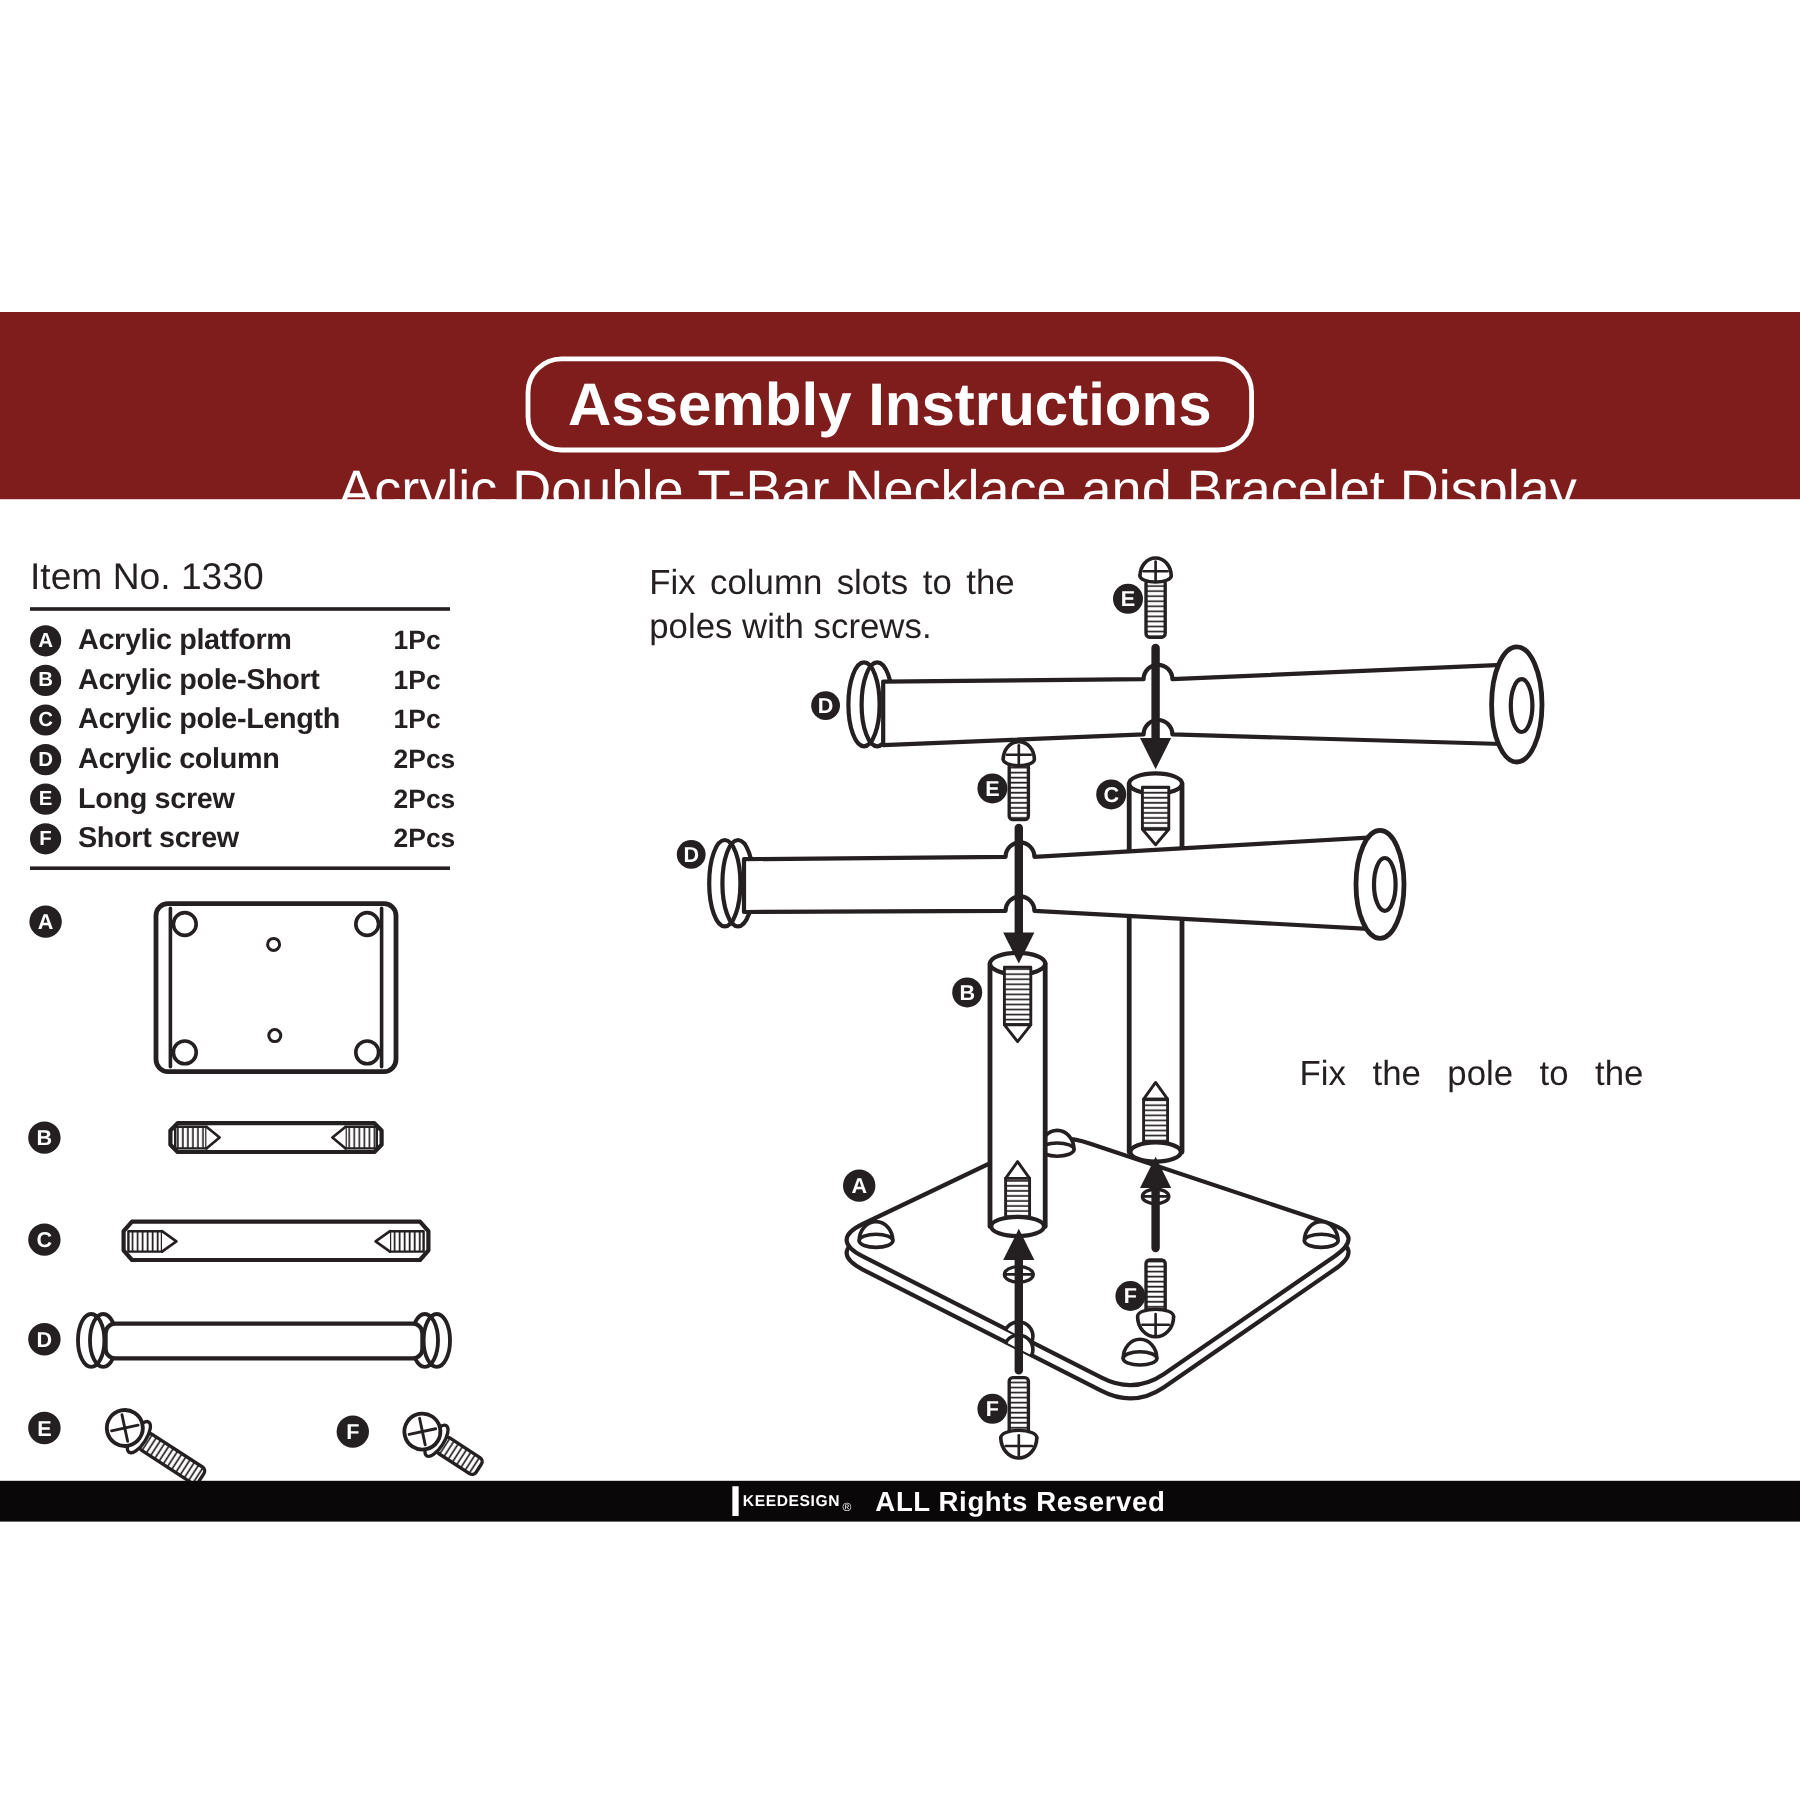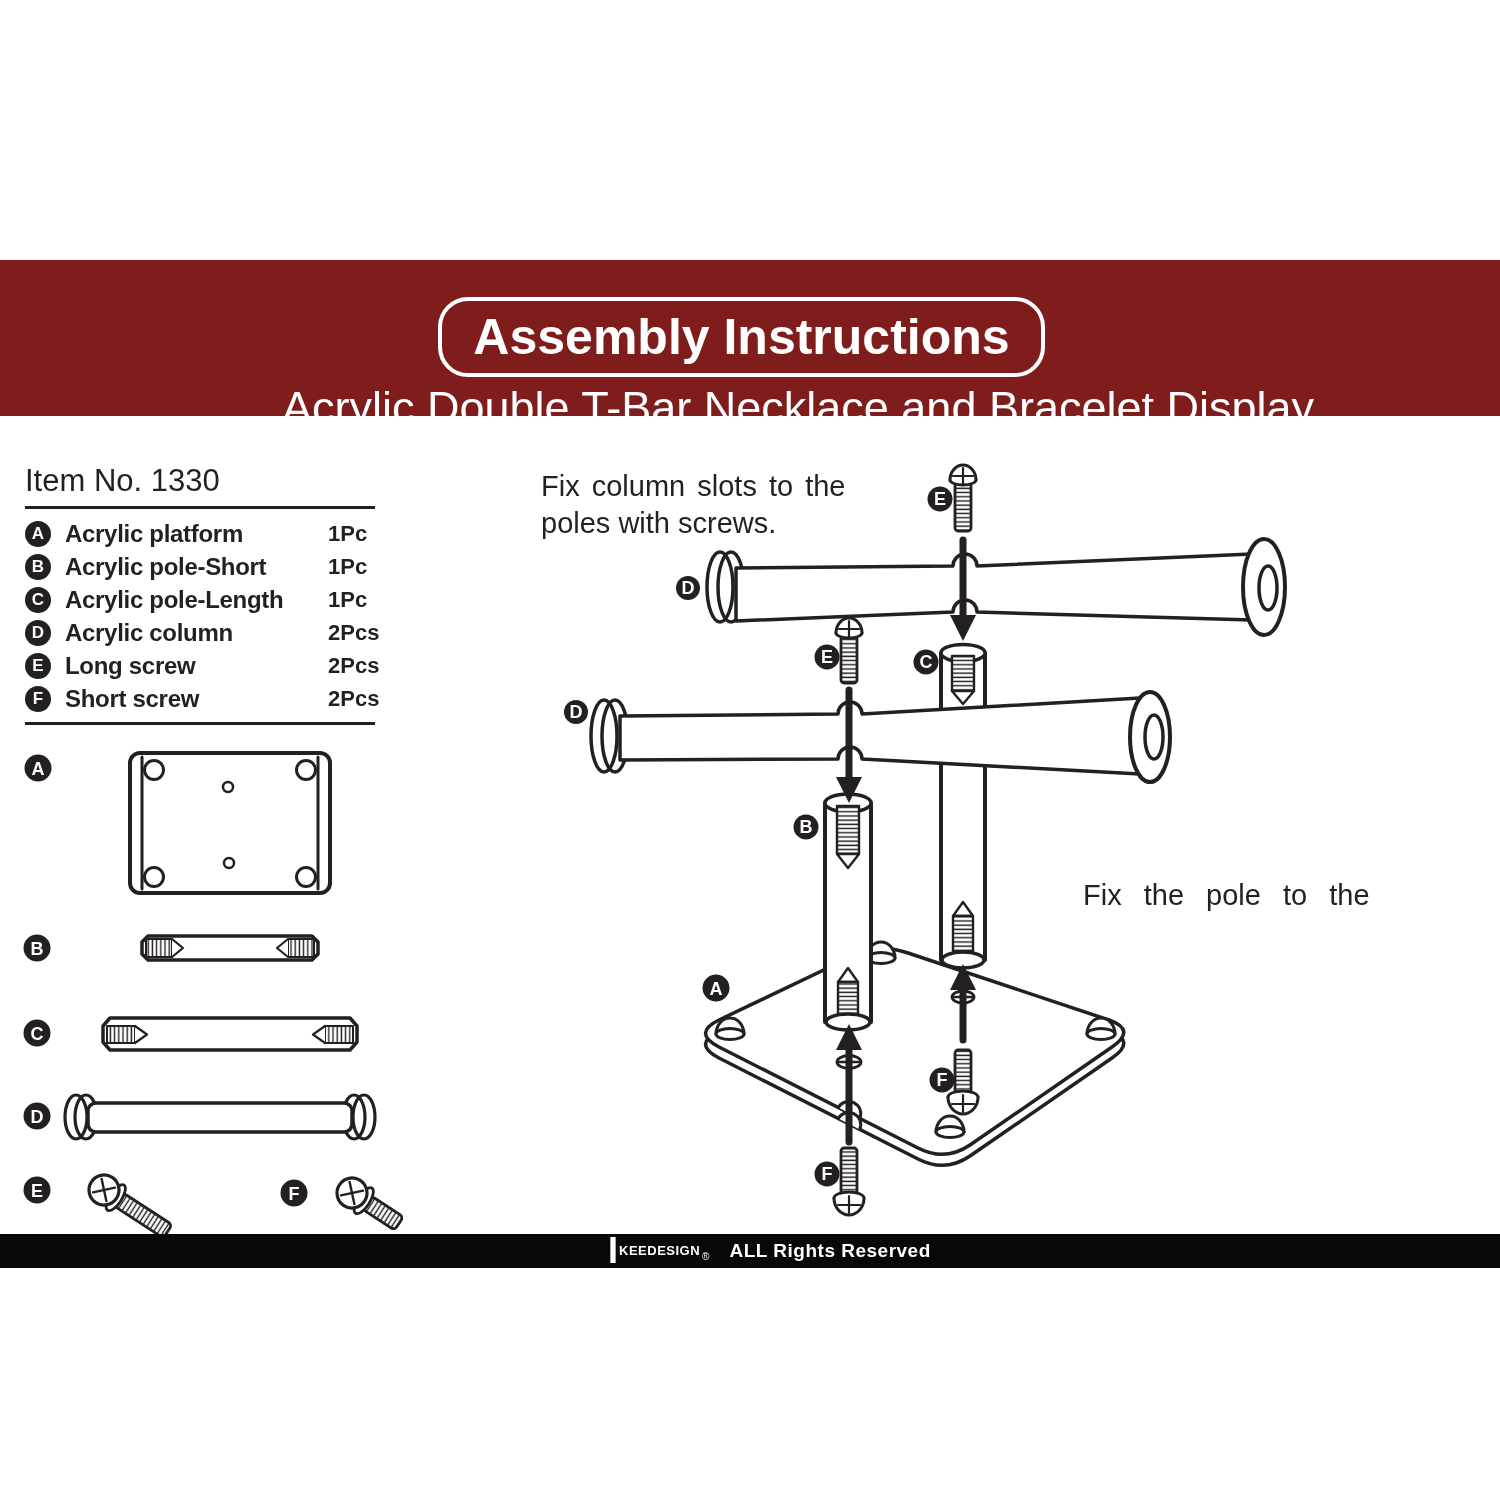--- a/index.html
+++ b/index.html
@@ -51,21 +51,21 @@
   
   .footer-bar{
     position:absolute;left:0;top:1234px;width:1500px;height:34px;background:#0a0708;
     display:flex;align-items:center;
   }
   .footer-inner{display:flex;align-items:center;margin-left:608px;}
   .logo{display:flex;align-items:center;color:#fff;}
   .logo-i{font-size:36px;font-weight:bold;line-height:26px;margin-right:1px;}
   .logo-stack{display:flex;flex-direction:row;font-size:13px;font-weight:bold;line-height:12px;letter-spacing:0.5px;}
   .logo-reg{color:#fff;font-size:10px;margin-left:2px;align-self:flex-end;margin-bottom:2px;}
-  .rights{color:#fff;font-size:19px;font-weight:bold;margin-left:20px;letter-spacing:0.5px;white-space:nowrap;}
+  .rights{color:#fff;font-size:23px;font-weight:bold;margin-left:20px;letter-spacing:0.5px;white-space:nowrap;}
 </style>
 </head>
 <body>
 
 <div class="header-bar">
   <div class="title-box">
     <span>Assembly Instructions</span>
   </div>
   <div class="subtitle">Acrylic Double T-Bar Necklace and Bracelet Display</div>
 </div>

